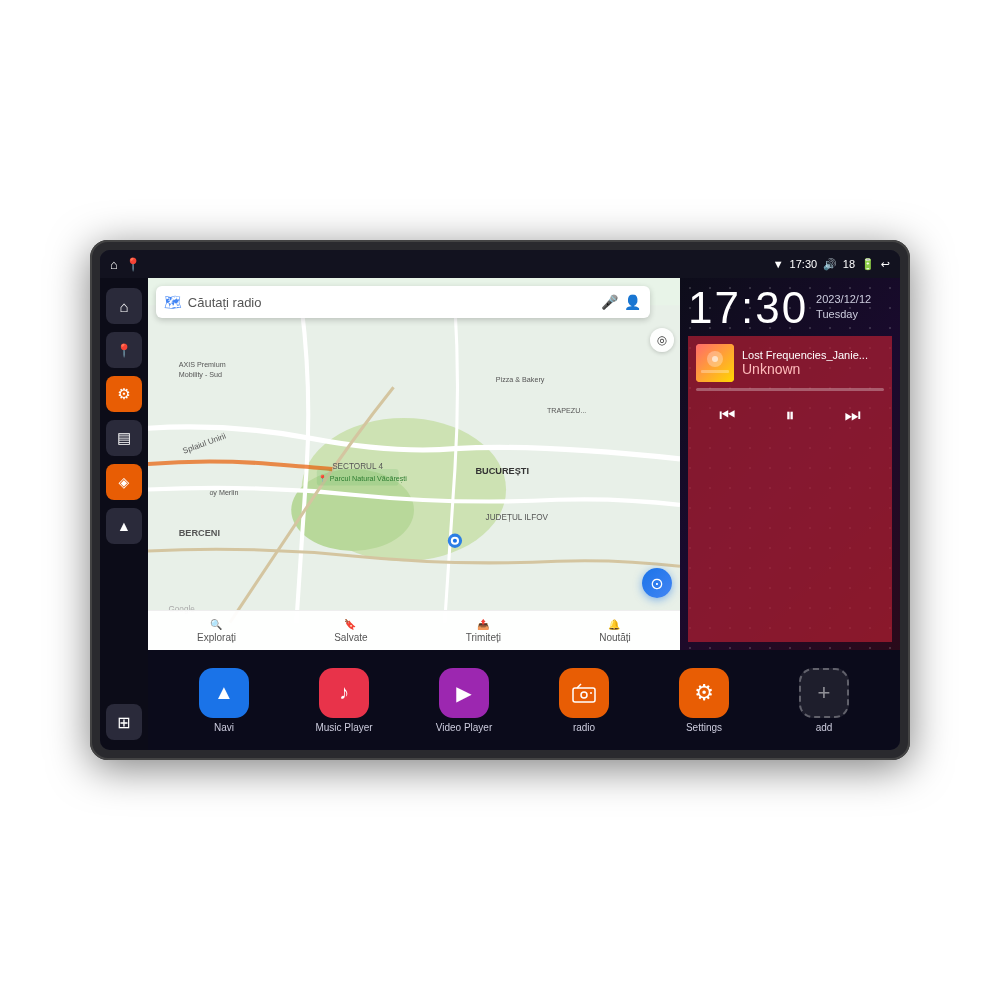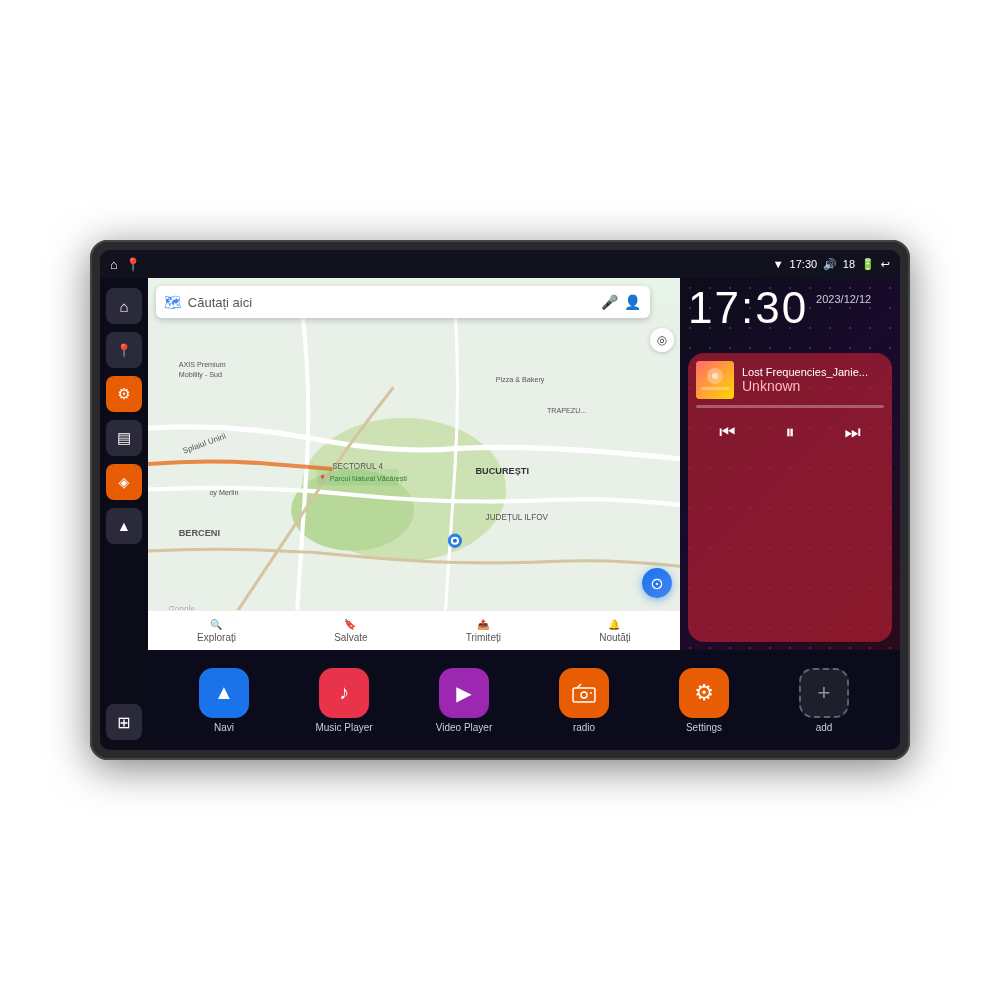--- a/index.html
+++ b/index.html
@@ -216,37 +216,36 @@
     .clock-time {
       font-size: 44px;
       font-weight: 300;
       color: #ffffff;
       letter-spacing: 2px;
       line-height: 1;
     }
 
     .clock-date {
       display: flex;
-      flex-direction: row;
+      flex-direction: column;
       justify-content: center;
       padding-top: 6px;
-      gap: 34px;
     }
 
     .clock-date-text {
       font-size: 11px;
       color: #ccccdd;
       line-height: 1.4;
     }
 
     
     .music-player {
-      margin-top: 23px;
+      margin-top: 6px;
       background: rgba(180, 30, 50, 0.7);
-      border-radius: 16px;
+      border-radius: 0;
       padding: 8px;
       position: relative;
       z-index: 1;
       flex: 1;
     }
 
     .music-info-row {
       display: flex;
       align-items: center;
       gap: 8px;
@@ -476,21 +475,21 @@
               <circle cx="300" cy="230" r="7" fill="#1a73e8" opacity="0.9"></circle>
               <circle cx="300" cy="230" r="4" fill="#fff"></circle>
               <circle cx="300" cy="230" r="2" fill="#1a73e8"></circle>
 
               <text x="20" y="300" font-size="8" fill="#aaa">Google</text>
             </svg>
 
             
             <div class="map-search-bar">
               <span style="color:#4285f4;font-size:14px;">🗺</span>
-              <span class="map-search-text">Căutați aici</span>
+              <span class="map-search-text">Căutați radio</span>
               <span style="color:#888;font-size:14px;">🎤</span>
               <span style="color:#4285f4;font-size:14px;">👤</span>
             </div>
 
             <div class="map-compass">◎</div>
 
             <div class="map-pin">
               <span style="font-size:16px;">⊙</span>
             </div>
 

